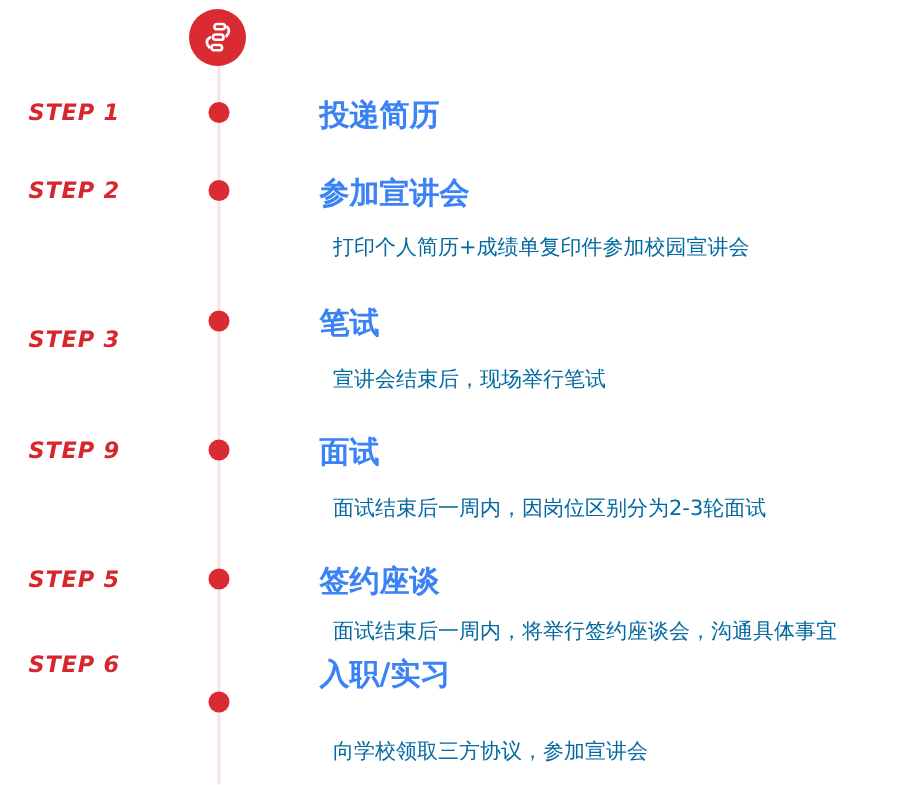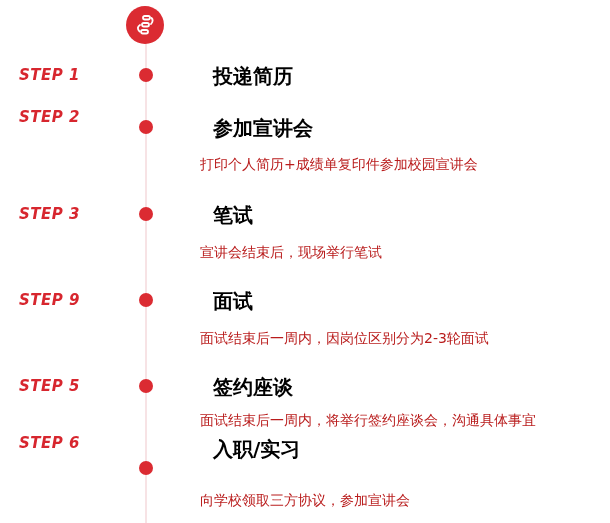--- a/index.html
+++ b/index.html
@@ -2,22 +2,22 @@
 <html><head>
   <meta charset="utf-8">
   <style>
     html, body { margin: 0; padding: 0; background: #ffffff; }
     body { width: 610px; height: 523px; position: relative; overflow: hidden; font-family: "DejaVu Sans", sans-serif; }
     .timeline-line { position: absolute; left: 145px; top: 40px; width: 2px; height: 483px; background: #f7e3e5; }
     .top-icon { position: absolute; left: 126px; top: 6px; width: 38px; height: 38px; border-radius: 50%; background: #db2b32; display: flex; align-items: center; justify-content: center; }
     .step { position: absolute; left: 0; width: 610px; }
     .step-label { position: absolute; left: 19px; font-family: "DejaVu Sans", sans-serif; font-weight: bold; font-size: 15px; color: #d7262e; letter-spacing: 0.5px; font-style: italic; }
     .dot { position: absolute; left: 139px; width: 14px; height: 14px; border-radius: 50%; background: #db2b32; }
-    .step-title { position: absolute; left: 213px; font-weight: bold; font-size: 20px; color: #000000; white-space: nowrap; }
-    .step-desc { position: absolute; left: 200px; font-size: 14px; color: #b91c1c; white-space: nowrap; }
+    .step-title { position: absolute; left: 213px; font-weight: bold; font-size: 20px; color: #3b82f6; white-space: nowrap; }
+    .step-desc { position: absolute; left: 222px; font-size: 14px; color: #0369a1; white-space: nowrap; }
   </style>
 </head>
 <body>
 
 <div class="timeline-line"></div>
 
 <div class="top-icon">
   <svg width="22" height="22" viewBox="0 0 22 22" fill="none" stroke="#ffffff" stroke-width="1.8" stroke-linecap="round">
     <rect x="9" y="2" width="7" height="3.5" rx="1.7"></rect>
     <rect x="8" y="9" width="7" height="3.5" rx="1.7"></rect>
@@ -27,28 +27,28 @@
   </svg>
 </div>
 
 <div class="step" style="top:0">
   <span class="step-label" style="top:66px">STEP 1</span>
   <span class="dot" style="top:68px"></span>
   <span class="step-title" style="top:63px">投递简历</span>
 </div>
 
 <div class="step" style="top:0">
-  <span class="step-label" style="top:108px">STEP 2</span>
+  <span class="step-label" style="top:118px">STEP 2</span>
   <span class="dot" style="top:120px"></span>
   <span class="step-title" style="top:115px">参加宣讲会</span>
   <span class="step-desc" style="top:156px">打印个人简历+成绩单复印件参加校园宣讲会</span>
 </div>
 
 <div class="step" style="top:0">
-  <span class="step-label" style="top:205px">STEP 3</span>
+  <span class="step-label" style="top:217px">STEP 3</span>
   <span class="dot" style="top:207px"></span>
   <span class="step-title" style="top:202px">笔试</span>
   <span class="step-desc" style="top:244px">宣讲会结束后，现场举行笔试</span>
 </div>
 
 <div class="step" style="top:0">
   <span class="step-label" style="top:291px">STEP 9</span>
   <span class="dot" style="top:293px"></span>
   <span class="step-title" style="top:288px">面试</span>
   <span class="step-desc" style="top:330px">面试结束后一周内，因岗位区别分为2-3轮面试</span>

